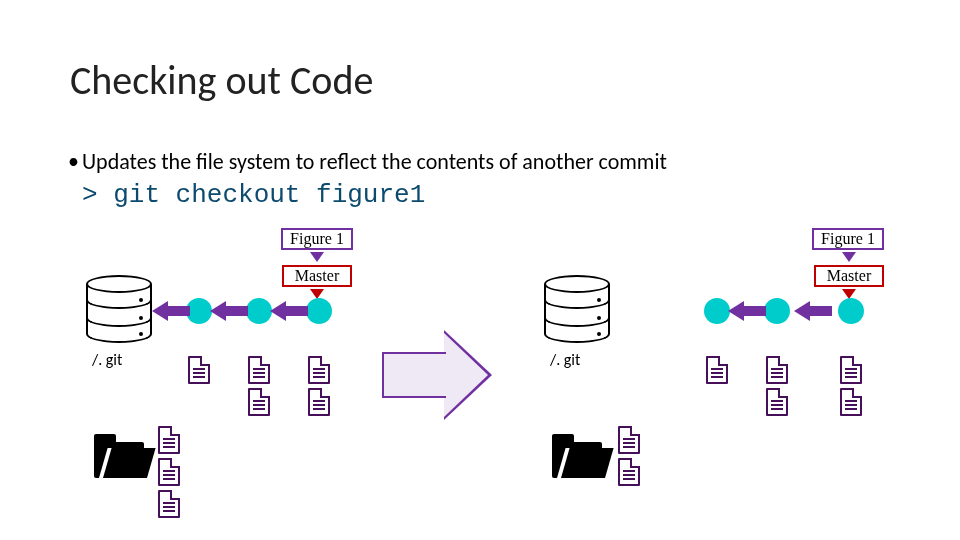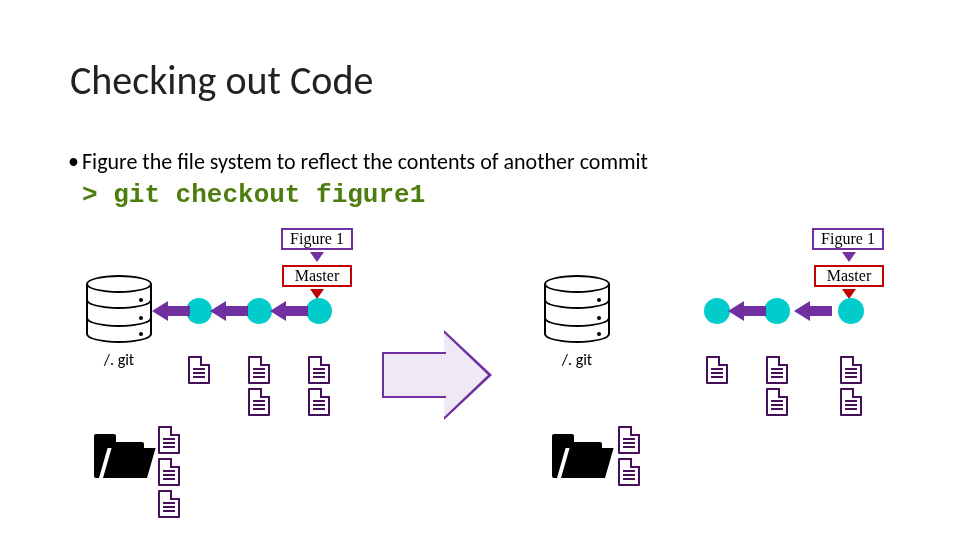--- a/index.html
+++ b/index.html
@@ -30,22 +30,21 @@
     content: "•";
     position: absolute;
     left: -14px;
   }
   .cmd {
     position: absolute;
     left: 82px;
     top: 180px;
     font-family: Consolas, "Courier New", monospace;
     font-size: 26px;
-    color: #4d7c0f;
-    font-weight: bold;
+    color: #0c4a6e;
   }
 
   
   .tag {
     position: absolute;
     border: 2px solid;
     font-size: 16px;
     text-align: center;
     background: #fff;
     font-family: Liberation Serif, serif;
@@ -97,21 +96,21 @@
     right: 9px;
     width: 4px; height: 4px;
     border-radius: 50%;
     background: #000;
     z-index: 4;
   }
 
   .git-label {
     position: absolute;
     font-size: 16px;
-    text-align: center;
+    text-align: left;
   }
 
   
   .doc {
     position: absolute;
     width: 22px;
     height: 28px;
     border: 2px solid #450f5a;
     border-radius: 1px;
     background: #fff;
@@ -222,21 +221,21 @@
     position: absolute;
     width: 0; height: 0;
     border-left: 7px solid transparent;
     border-right: 7px solid transparent;
   }
 </style>
 </head>
 <body>
 
 <div class="title">Checking out Code</div>
-<div class="bullet-line">Figure the file system to reflect the contents of another commit</div>
+<div class="bullet-line">Updates the file system to reflect the contents of another commit</div>
 <div class="cmd">&gt; git checkout figure1</div>
 
 <div class="tag" style="left:281px; top:228px; width:72px; height:22px; border-color:#7030a0;">Figure 1</div>
 <div class="downpt" style="left:310px; top:252px; border-top:10px solid #7030a0;"></div>
 
 <div class="tag" style="left:282px; top:265px; width:70px; height:22px; border-color:#c00000;">Master</div>
 <div class="downpt" style="left:310px; top:289px; border-top:10px solid #c00000;"></div>
 
 <div class="db" style="left:86px; top:275px;">
   <div class="body"></div>

